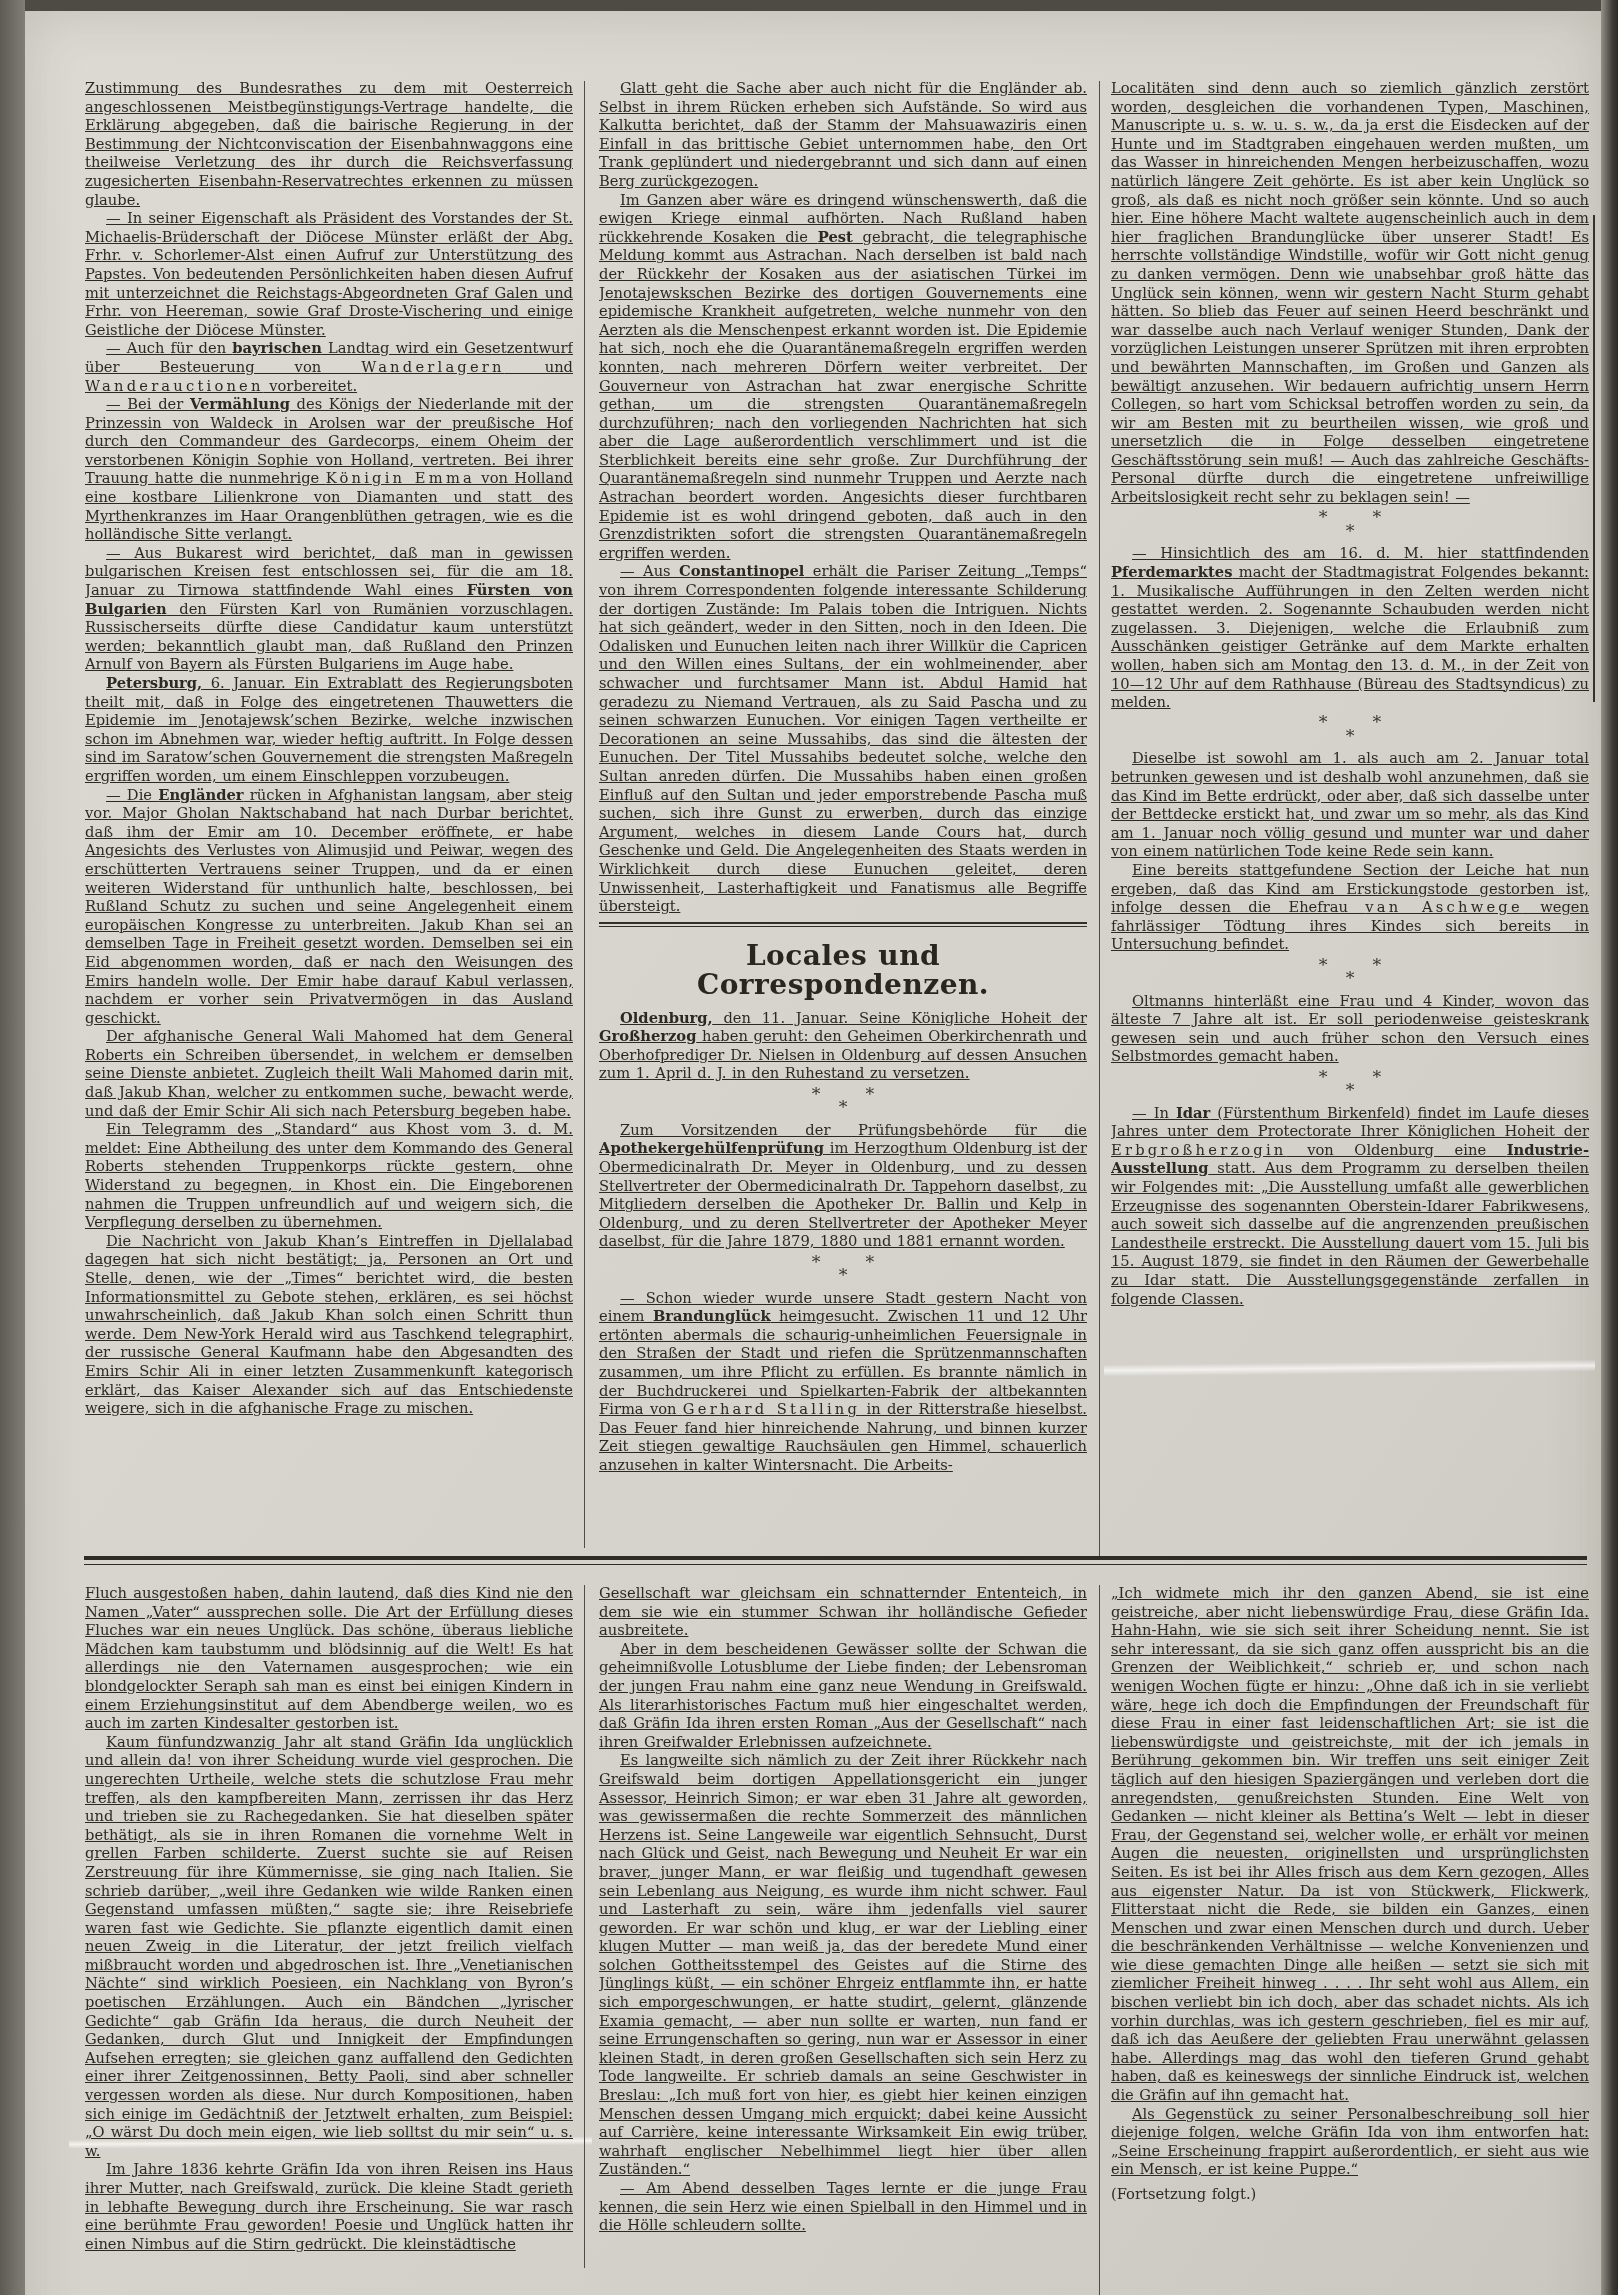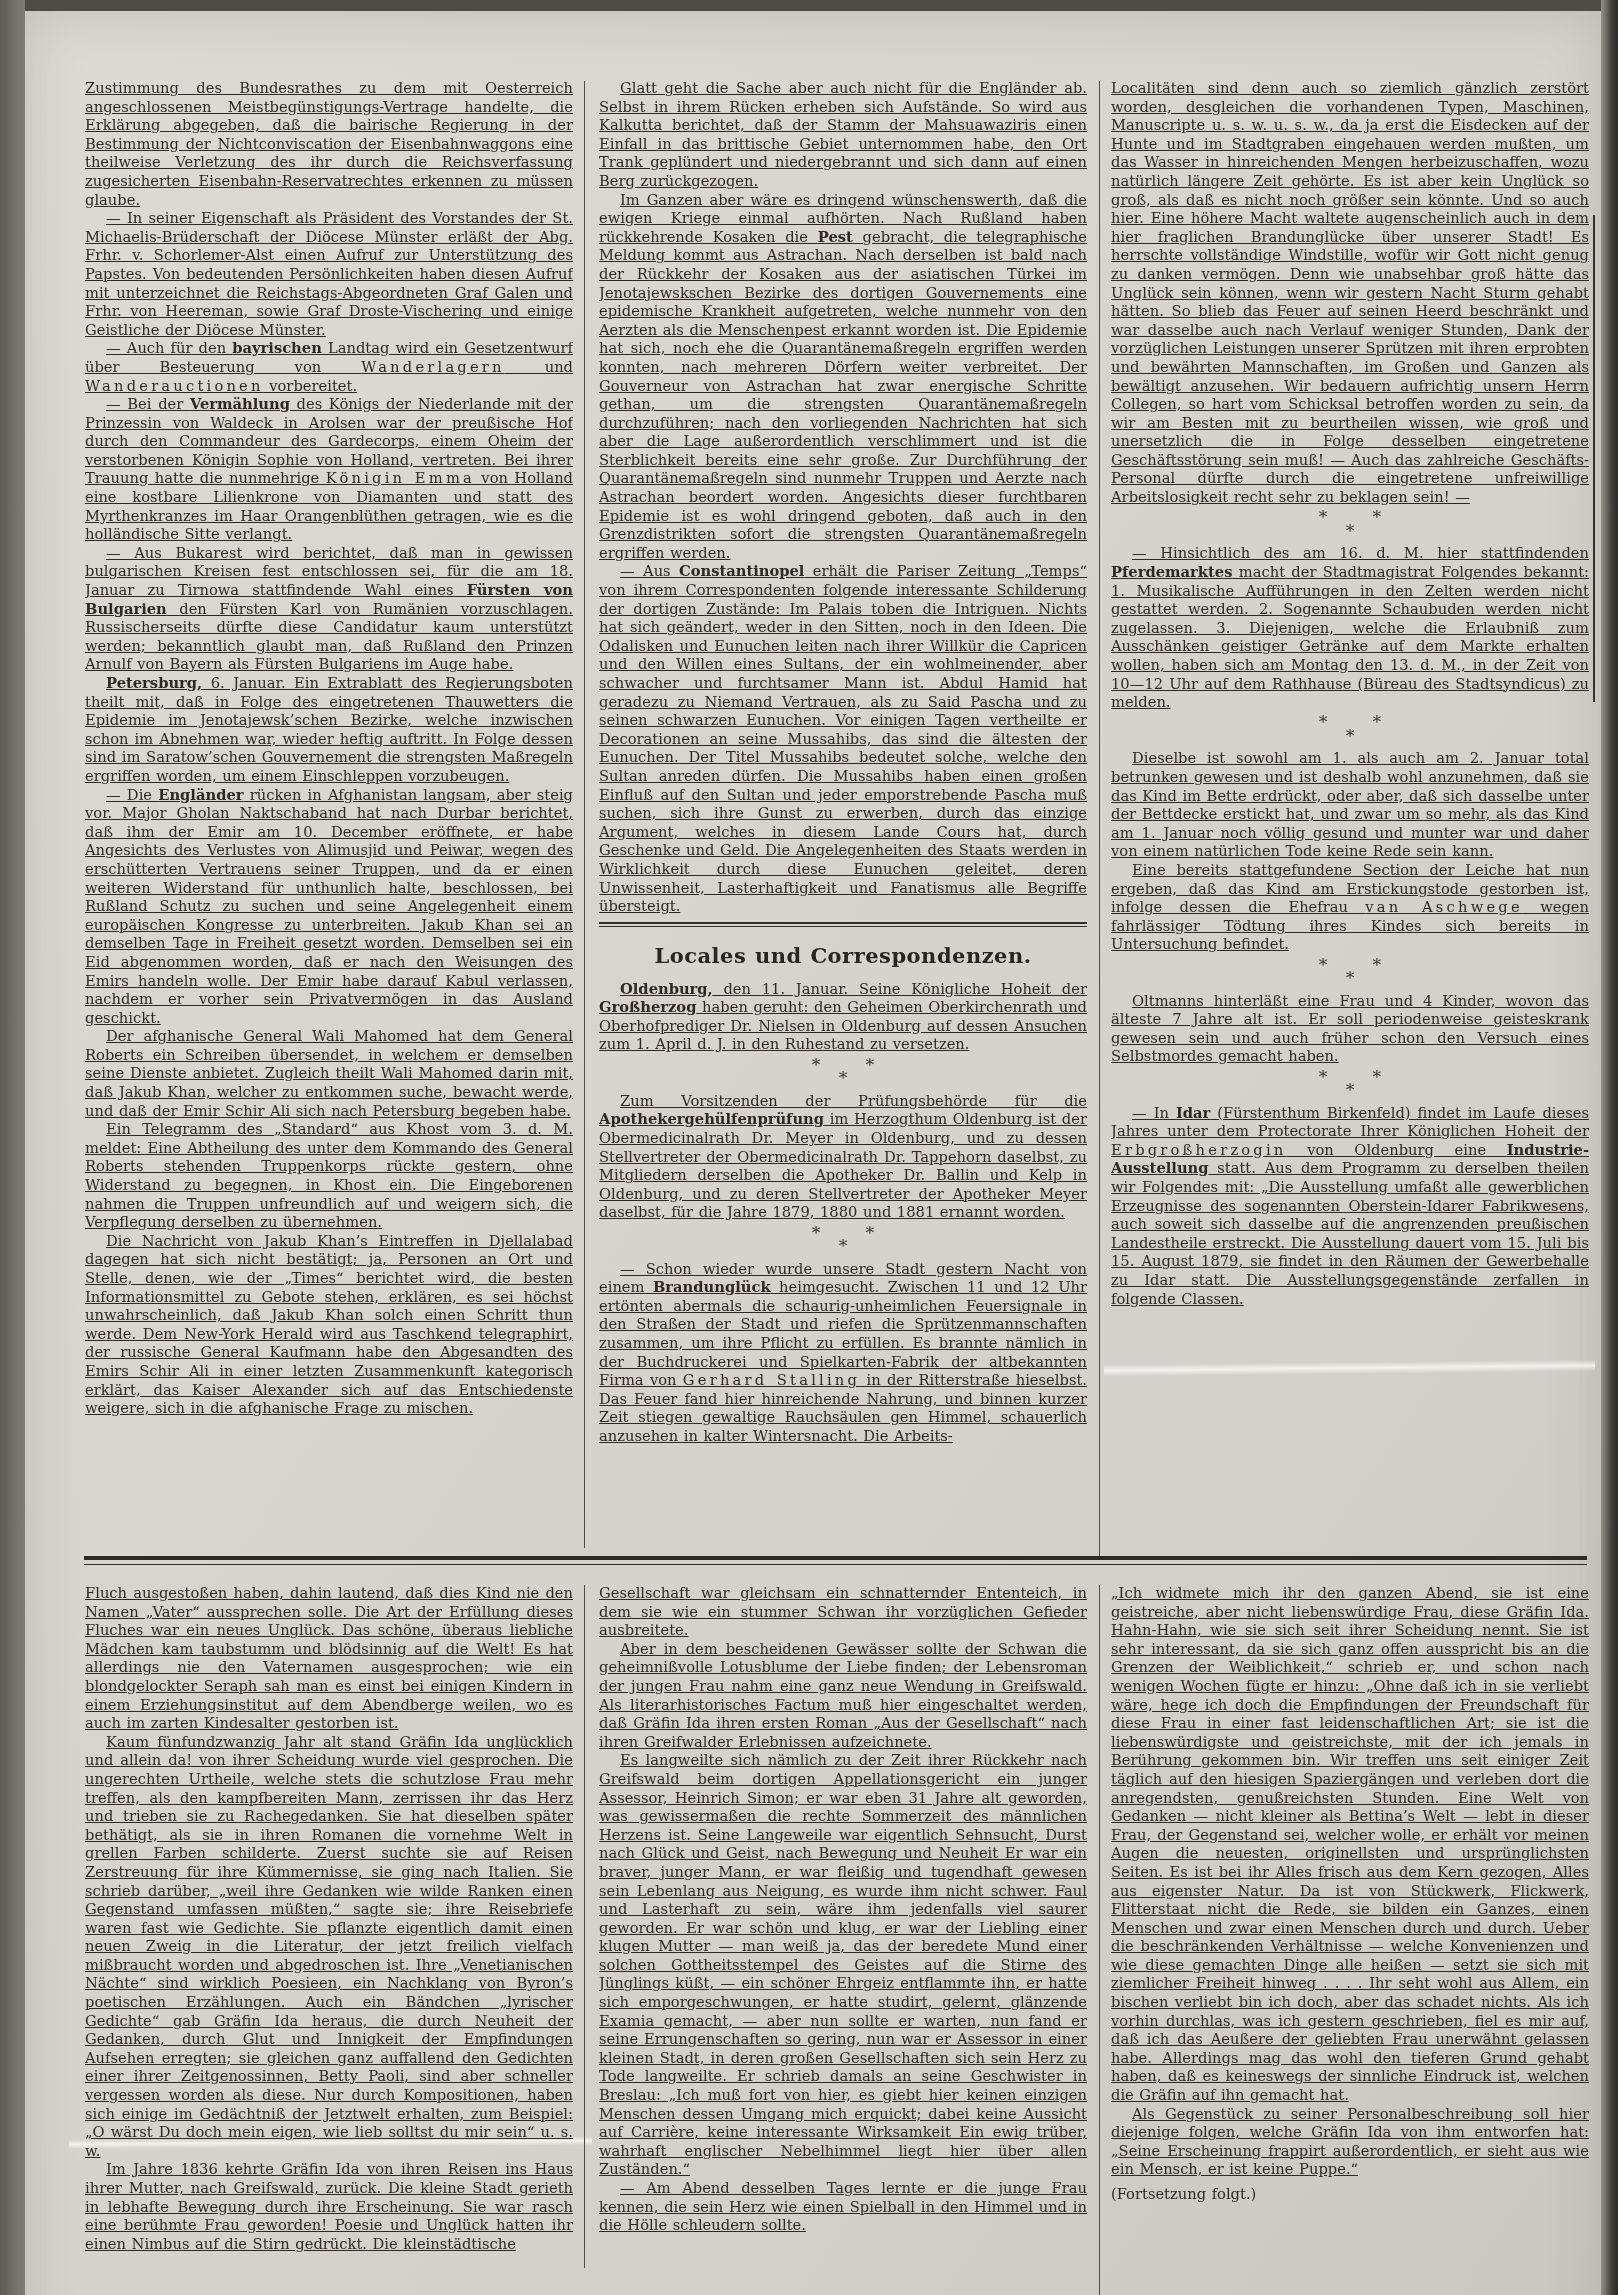--- a/index.html
+++ b/index.html
@@ -38,21 +38,21 @@
   .col-f2{left:599px;top:1584px;width:488px;height:714px;}
   .col-f3{left:1111px;top:1584px;width:478px;height:788px;}
 
   .para{margin:0;text-indent:21px;text-decoration:underline;}
   .para.noindent{text-indent:0;}
   .bold{font-weight:bold;}
   .sperr{letter-spacing:3.2px;}
   .stars{display:block;text-align:center;font-size:17.4px;line-height:13.8px;margin:4.6px 0 5.5px;color:#3a362e;}
   .stars span{display:block;}
   .headrule{height:1.8px;border-top:2.8px solid #332f28;border-bottom:0.9px solid #332f28;margin:6.4px 0 0;}
-  .secheading{margin:13.8px 0 10px;text-align:center;font-size:21px;line-height:29px;
+  .secheading{margin:13.8px 0 10px;text-align:center;font-size:28px;line-height:29px;
     font-weight:bold;letter-spacing:0.5px;color:#2a261f;}
   .cont{margin:6px 0 0;text-indent:0;padding-right:60px;}
 </style>
 </head>
 <body>
 
 <div class="paper"></div>
 <div class="edge-top"></div>
 <div class="edge-left"></div>
 <div class="edge-right"></div>
@@ -136,21 +136,21 @@
 <div class="col col-f1">
   <div>
       <p class="para noindent">Fluch ausgestoßen haben, dahin lautend, daß dies Kind nie den Namen „Vater“ aussprechen solle. Die Art der Erfüllung dieses Fluches war ein neues Unglück. Das schöne, überaus liebliche Mädchen kam taubstumm und blödsinnig auf die Welt! Es hat allerdings nie den Vaternamen ausgesprochen; wie ein blondgelockter Seraph sah man es einst bei einigen Kindern in einem Erziehungsinstitut auf dem Abendberge weilen, wo es auch im zarten Kindesalter gestorben ist.</p>
       <p class="para">Kaum fünfundzwanzig Jahr alt stand Gräfin Ida unglücklich und allein da! von ihrer Scheidung wurde viel gesprochen. Die ungerechten Urtheile, welche stets die schutzlose Frau mehr treffen, als den kampfbereiten Mann, zerrissen ihr das Herz und trieben sie zu Rachegedanken. Sie hat dieselben später bethätigt, als sie in ihren Romanen die vornehme Welt in grellen Farben schilderte. Zuerst suchte sie auf Reisen Zerstreuung für ihre Kümmernisse, sie ging nach Italien. Sie schrieb darüber, „weil ihre Gedanken wie wilde Ranken einen Gegenstand umfassen müßten,“ sagte sie; ihre Reisebriefe waren fast wie Gedichte. Sie pflanzte eigentlich damit einen neuen Zweig in die Literatur, der jetzt freilich vielfach mißbraucht worden und abgedroschen ist. Ihre „Venetianischen Nächte“ sind wirklich Poesieen, ein Nachklang von Byron’s poetischen Erzählungen. Auch ein Bändchen „lyrischer Gedichte“ gab Gräfin Ida heraus, die durch Neuheit der Gedanken, durch Glut und Innigkeit der Empfindungen Aufsehen erregten; sie gleichen ganz auffallend den Gedichten einer ihrer Zeitgenossinnen, Betty Paoli, sind aber schneller vergessen worden als diese. Nur durch Kompositionen, haben sich einige im Gedächtniß der Jetztwelt erhalten, zum Beispiel: „O wärst Du doch mein eigen, wie lieb solltst du mir sein“ u. s. w.</p>
       <p class="para">Im Jahre 1836 kehrte Gräfin Ida von ihren Reisen ins Haus ihrer Mutter, nach Greifswald, zurück. Die kleine Stadt gerieth in lebhafte Bewegung durch ihre Erscheinung. Sie war rasch eine berühmte Frau geworden! Poesie und Unglück hatten ihr einen Nimbus auf die Stirn gedrückt. Die kleinstädtische</p>
     </div>
 </div>
 
 <div class="col col-f2">
   <div>
-      <p class="para noindent">Gesellschaft war gleichsam ein schnatternder Ententeich, in dem sie wie ein stummer Schwan ihr vorzüglichen Gefieder ausbreitete.</p>
+      <p class="para noindent">Gesellschaft war gleichsam ein schnatternder Ententeich, in dem sie wie ein stummer Schwan ihr holländische Gefieder ausbreitete.</p>
       <p class="para">Aber in dem bescheidenen Gewässer sollte der Schwan die geheimnißvolle Lotusblume der Liebe finden; der Lebensroman der jungen Frau nahm eine ganz neue Wendung in Greifswald. Als literarhistorisches Factum muß hier eingeschaltet werden, daß Gräfin Ida ihren ersten Roman „Aus der Gesellschaft“ nach ihren Greifwalder Erlebnissen aufzeichnete.</p>
       <p class="para">Es langweilte sich nämlich zu der Zeit ihrer Rückkehr nach Greifswald beim dortigen Appellationsgericht ein junger Assessor, Heinrich Simon; er war eben 31 Jahre alt geworden, was gewissermaßen die rechte Sommerzeit des männlichen Herzens ist. Seine Langeweile war eigentlich Sehnsucht, Durst nach Glück und Geist, nach Bewegung und Neuheit Er war ein braver, junger Mann, er war fleißig und tugendhaft gewesen sein Lebenlang aus Neigung, es wurde ihm nicht schwer. Faul und Lasterhaft zu sein, wäre ihm jedenfalls viel saurer geworden. Er war schön und klug, er war der Liebling einer klugen Mutter — man weiß ja, das der beredete Mund einer solchen Gottheitsstempel des Geistes auf die Stirne des Jünglings küßt, — ein schöner Ehrgeiz entflammte ihn, er hatte sich emporgeschwungen, er hatte studirt, gelernt, glänzende Examia gemacht, — aber nun sollte er warten, nun fand er seine Errungenschaften so gering, nun war er Assessor in einer kleinen Stadt, in deren großen Gesellschaften sich sein Herz zu Tode langweilte. Er schrieb damals an seine Geschwister in Breslau: „Ich muß fort von hier, es giebt hier keinen einzigen Menschen dessen Umgang mich erquickt; dabei keine Aussicht auf Carrière, keine interessante Wirksamkeit Ein ewig trüber, wahrhaft englischer Nebelhimmel liegt hier über allen Zuständen.“</p>
       <p class="para">— Am Abend desselben Tages lernte er die junge Frau kennen, die sein Herz wie einen Spielball in den Himmel und in die Hölle schleudern sollte.</p>
     </div>
 </div>
 
 <div class="col col-f3">
   <div>
       <p class="para noindent">„Ich widmete mich ihr den ganzen Abend, sie ist eine geistreiche, aber nicht liebenswürdige Frau, diese Gräfin Ida. Hahn-Hahn, wie sie sich seit ihrer Scheidung nennt. Sie ist sehr interessant, da sie sich ganz offen ausspricht bis an die Grenzen der Weiblichkeit,“ schrieb er, und schon nach wenigen Wochen fügte er hinzu: „Ohne daß ich in sie verliebt wäre, hege ich doch die Empfindungen der Freundschaft für diese Frau in einer fast leidenschaftlichen Art; sie ist die liebenswürdigste und geistreichste, mit der ich jemals in Berührung gekommen bin. Wir treffen uns seit einiger Zeit täglich auf den hiesigen Spaziergängen und verleben dort die anregendsten, genußreichsten Stunden. Eine Welt von Gedanken — nicht kleiner als Bettina’s Welt — lebt in dieser Frau, der Gegenstand sei, welcher wolle, er erhält vor meinen Augen die neuesten, originellsten und ursprünglichsten Seiten. Es ist bei ihr Alles frisch aus dem Kern gezogen, Alles aus eigenster Natur. Da ist von Stückwerk, Flickwerk, Flitterstaat nicht die Rede, sie bilden ein Ganzes, einen Menschen und zwar einen Menschen durch und durch. Ueber die beschränkenden Verhältnisse — welche Konvenienzen und wie diese gemachten Dinge alle heißen — setzt sie sich mit ziemlicher Freiheit hinweg . . . . Ihr seht wohl aus Allem, ein bischen verliebt bin ich doch, aber das schadet nichts. Als ich vorhin durchlas, was ich gestern geschrieben, fiel es mir auf, daß ich das Aeußere der geliebten Frau unerwähnt gelassen habe. Allerdings mag das wohl den tieferen Grund gehabt haben, daß es keineswegs der sinnliche Eindruck ist, welchen die Gräfin auf ihn gemacht hat.</p>
       <p class="para">Als Gegenstück zu seiner Personalbeschreibung soll hier diejenige folgen, welche Gräfin Ida von ihm entworfen hat: „Seine Erscheinung frappirt außerordentlich, er sieht aus wie ein Mensch, er ist keine Puppe.“</p>

